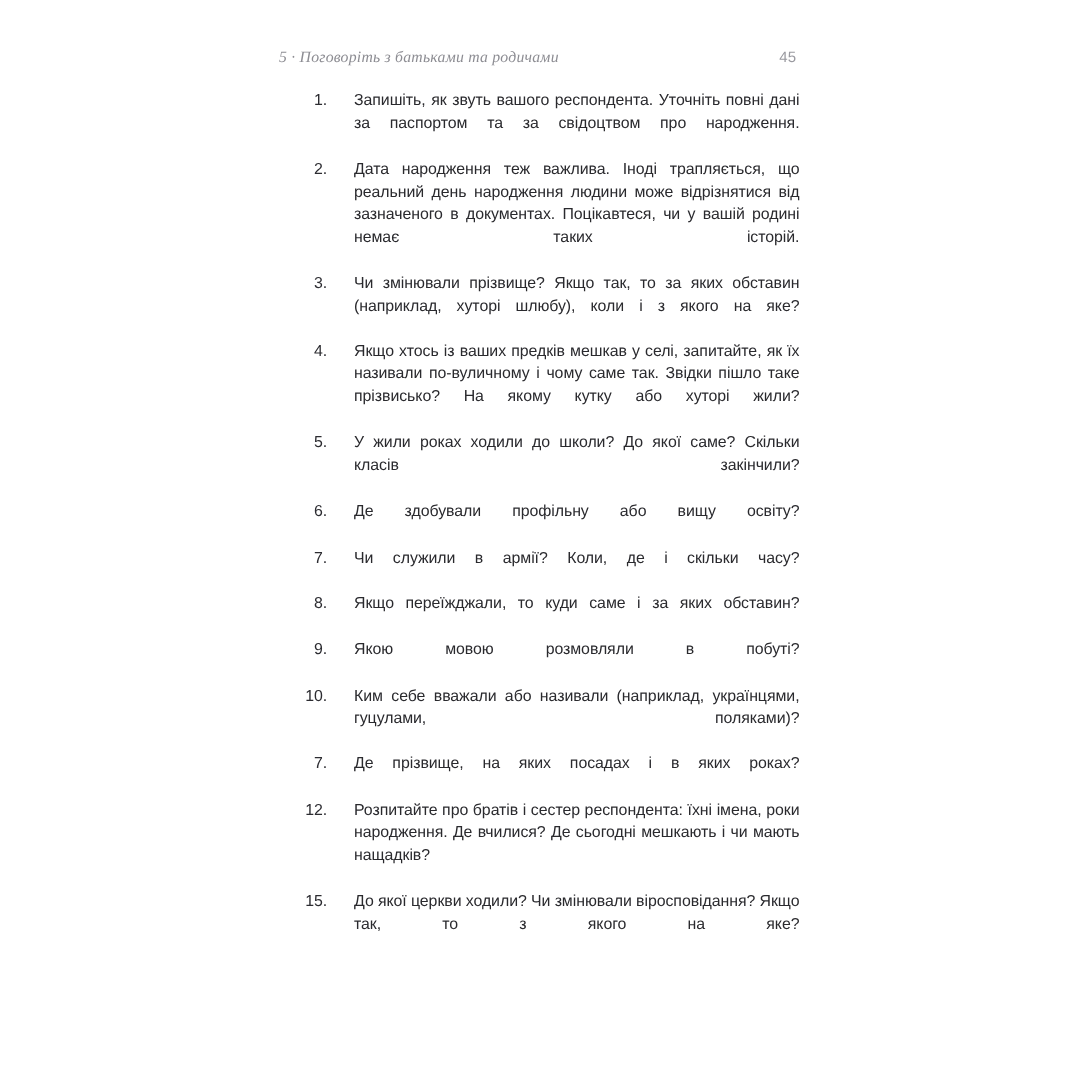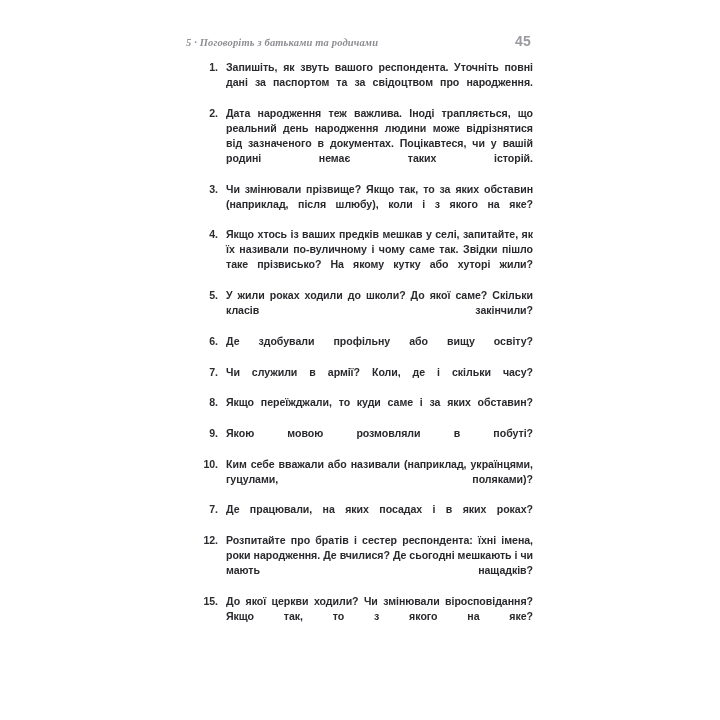--- a/index.html
+++ b/index.html
@@ -14,21 +14,20 @@
     font-family: "Liberation Sans", sans-serif;
     -webkit-font-smoothing: antialiased;
   }
 
   .page {
     position: relative;
     width: 667px;
     height: 720px;
     background: #ffffff;
     box-sizing: border-box;
-    font-weight: bold;
   }
 
   
   .running-head {
     position: absolute;
     top: 33px;
     left: 186px;
     width: 345px;
     height: 18px;
     display: flex;
@@ -38,21 +37,21 @@
   .running-head-title {
     font-family: "Liberation Serif", serif;
     font-style: italic;
     font-size: 10.5px;
     letter-spacing: 0.15px;
     color: #8d8d93;
     white-space: nowrap;
   }
   .running-head-folio {
     font-family: "Liberation Sans", sans-serif;
-    font-size: 14px;
+    font-size: 10px;
     color: #9a9aa0;
     letter-spacing: 0.2px;
   }
 
   
   .question-list {
     position: absolute;
     top: 60px;
     left: 196px;
     width: 337px;
@@ -85,20 +84,21 @@
     flex: 1 1 auto;
     font-family: "Liberation Sans", sans-serif;
     font-size: 10.6px;
     line-height: 15.05px;
     color: #2a2a2e;
     text-align: justify;
     text-justify: inter-word;
     hyphens: manual;
     letter-spacing: -0.04px;
     word-spacing: -0.1px;
+    margin-left: 10px;
   }
   
   .question-text::after {
     content: "";
     display: inline-block;
     width: 100%;
   }
 </style>
 </head>
 <body>
@@ -114,21 +114,21 @@
       <li class="question-item">
         <span class="question-number">1.</span>
         <span class="question-text">Запишіть, як звуть вашого респондента. Уточніть повні дані за паспортом та за свідоцтвом про народження.</span>
       </li>
       <li class="question-item">
         <span class="question-number">2.</span>
         <span class="question-text">Дата народження теж важлива. Іноді трапляється, що реальний день народження людини може відрізнятися від зазначеного в документах. Поцікавтеся, чи у вашій родині немає таких історій.</span>
       </li>
       <li class="question-item">
         <span class="question-number">3.</span>
-        <span class="question-text">Чи змінювали прізвище? Якщо так, то за яких обставин (наприклад, після шлюбу), коли і з якого на яке?</span>
+        <span class="question-text">Чи змінювали прізвище? Якщо так, то за яких обставин (наприклад, хуторі шлюбу), коли і з якого на яке?</span>
       </li>
       <li class="question-item">
         <span class="question-number">4.</span>
         <span class="question-text">Якщо хтось із ваших предків мешкав у селі, запитайте, як їх називали по-вуличному і чому саме так. Звідки пішло таке прізвисько? На якому кутку або хуторі жили?</span>
       </li>
       <li class="question-item">
         <span class="question-number">5.</span>
         <span class="question-text">У жили роках ходили до школи? До якої саме? Скільки класів закінчили?</span>
       </li>
       <li class="question-item">
@@ -146,21 +146,21 @@
       <li class="question-item">
         <span class="question-number">9.</span>
         <span class="question-text">Якою мовою розмовляли в побуті?</span>
       </li>
       <li class="question-item">
         <span class="question-number">10.</span>
         <span class="question-text">Ким себе вважали або називали (наприклад, українцями, гуцулами, поляками)?</span>
       </li>
       <li class="question-item">
         <span class="question-number">7.</span>
-        <span class="question-text">Де працювали, на яких посадах і в яких роках?</span>
+        <span class="question-text">Де прізвище, на яких посадах і в яких роках?</span>
       </li>
       <li class="question-item">
         <span class="question-number">12.</span>
         <span class="question-text">Розпитайте про братів і сестер респондента: їхні імена, роки народження. Де вчилися? Де сьогодні мешкають і чи мають нащадків?</span>
       </li>
       <li class="question-item">
         <span class="question-number">15.</span>
         <span class="question-text">До якої церкви ходили? Чи змінювали віросповідання? Якщо так, то з якого на яке?</span>
       </li>
     </ol>

